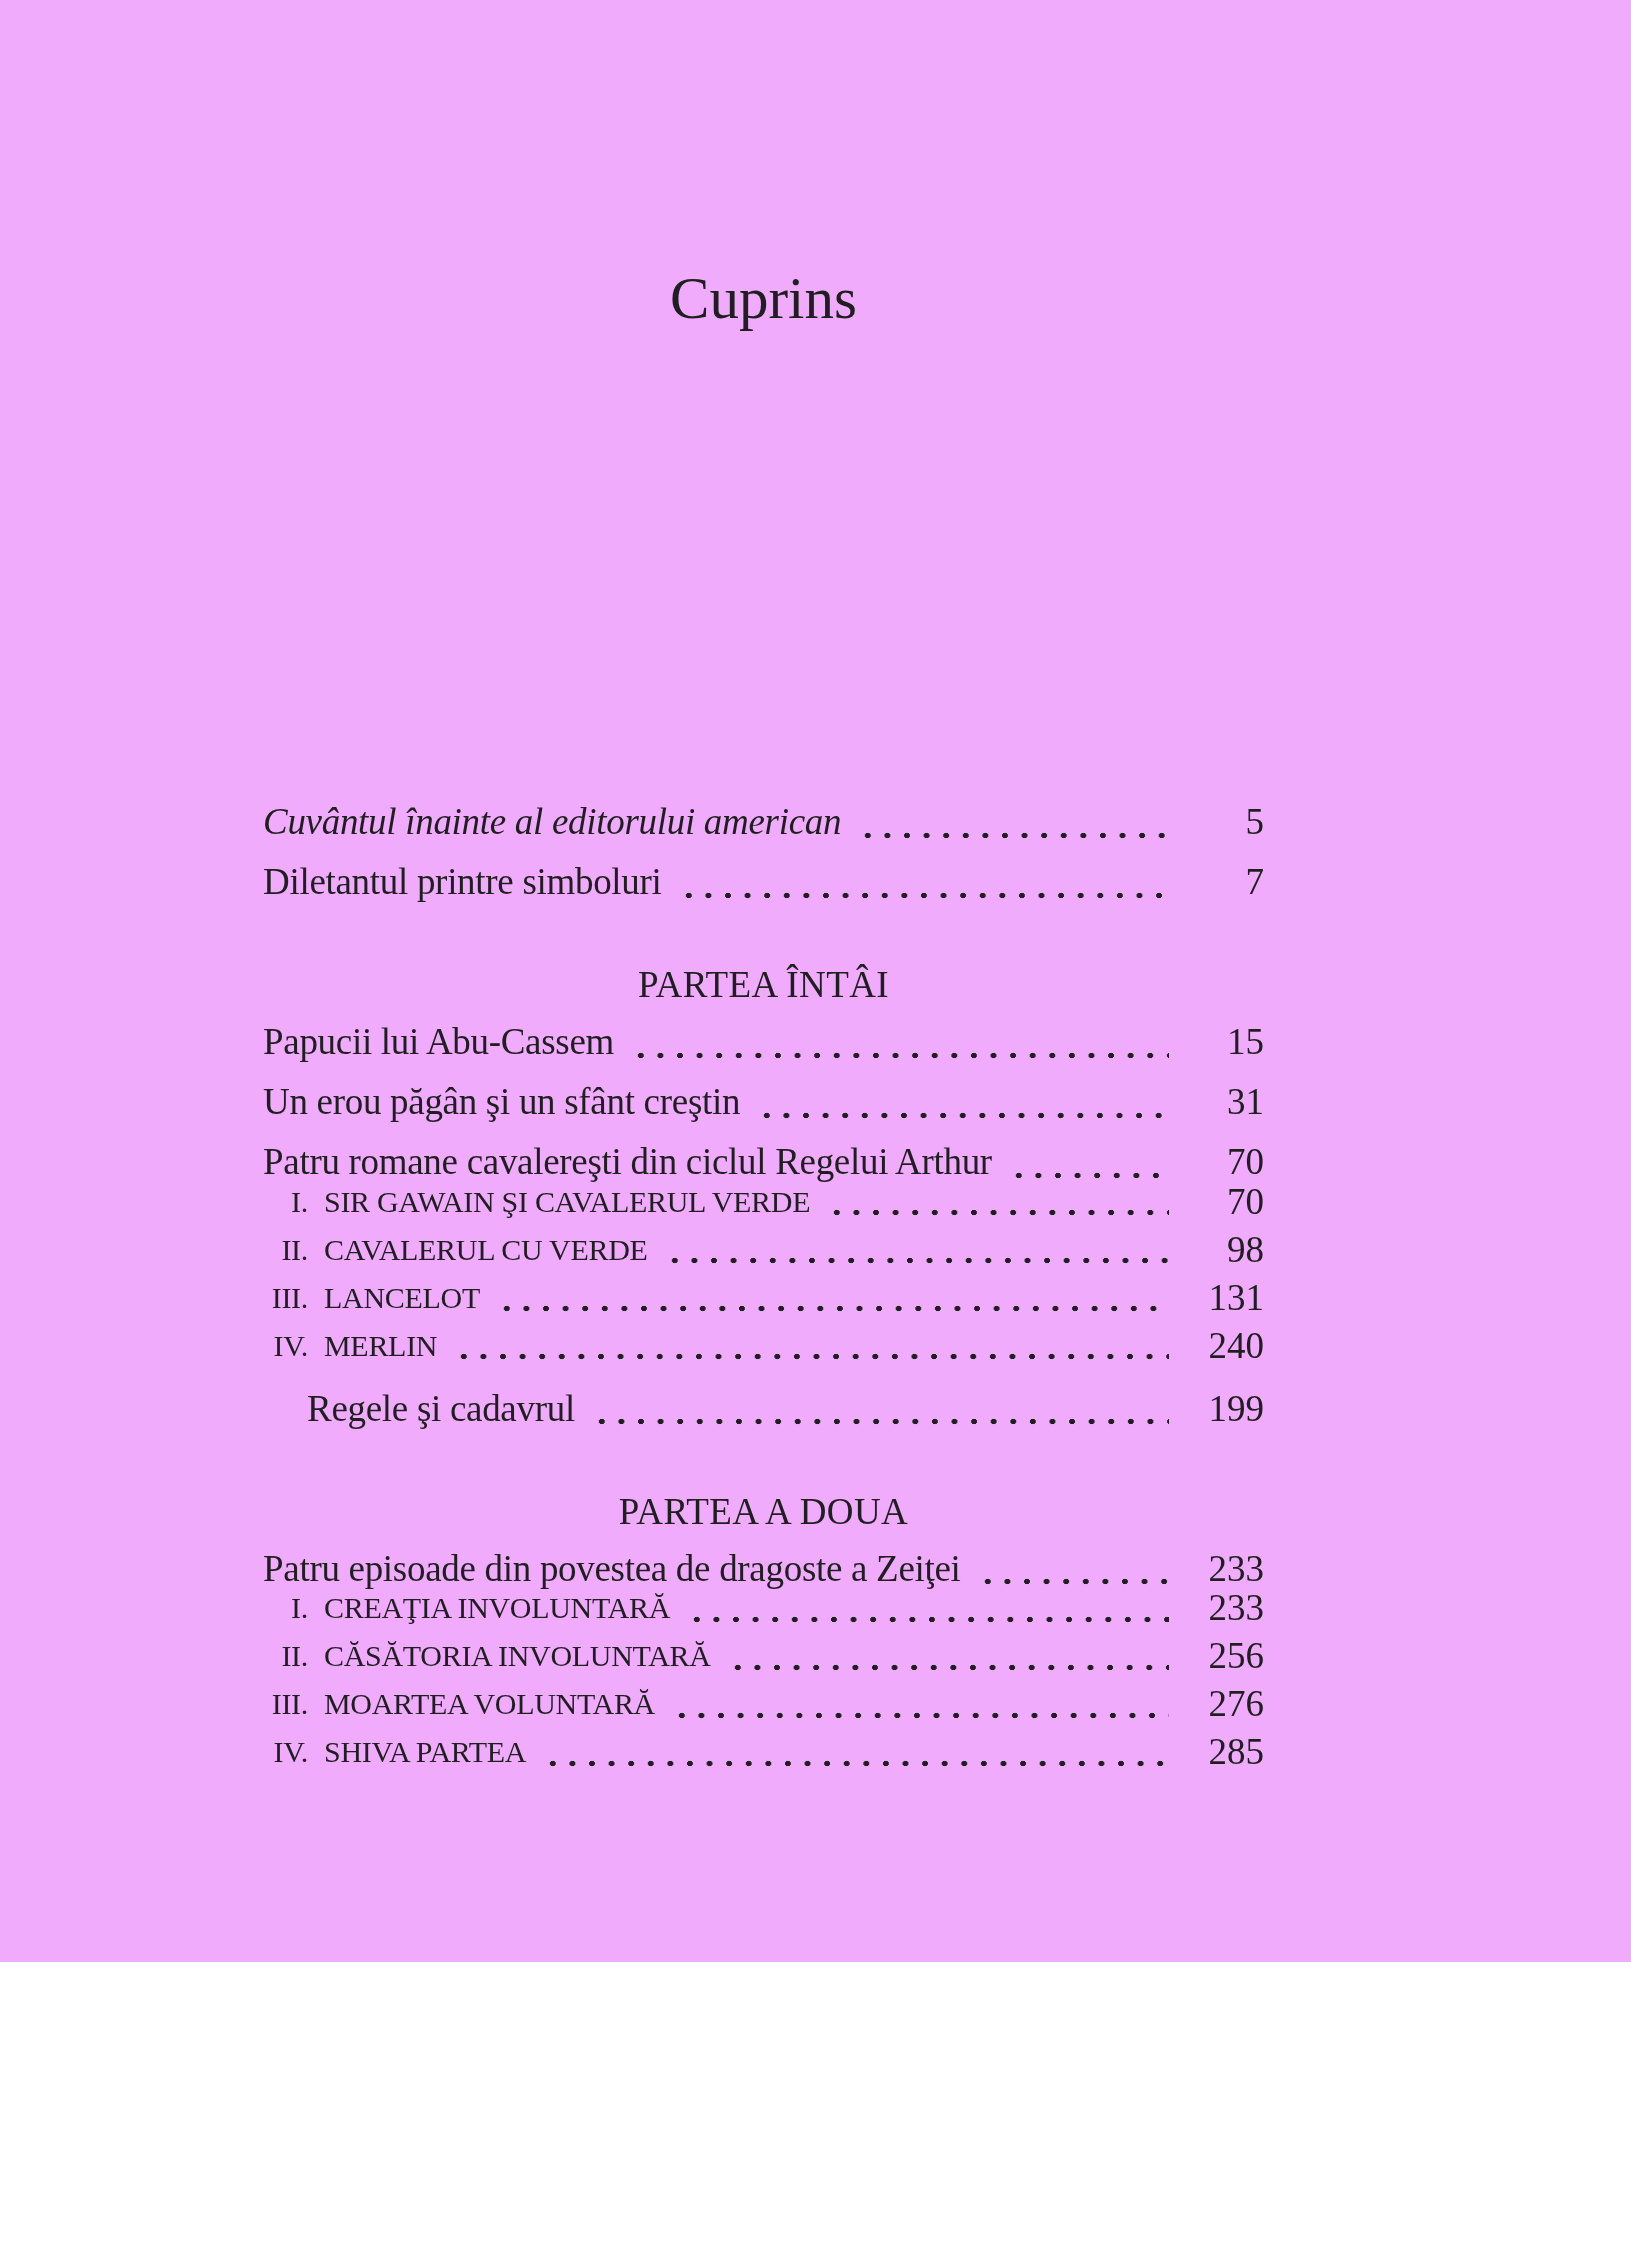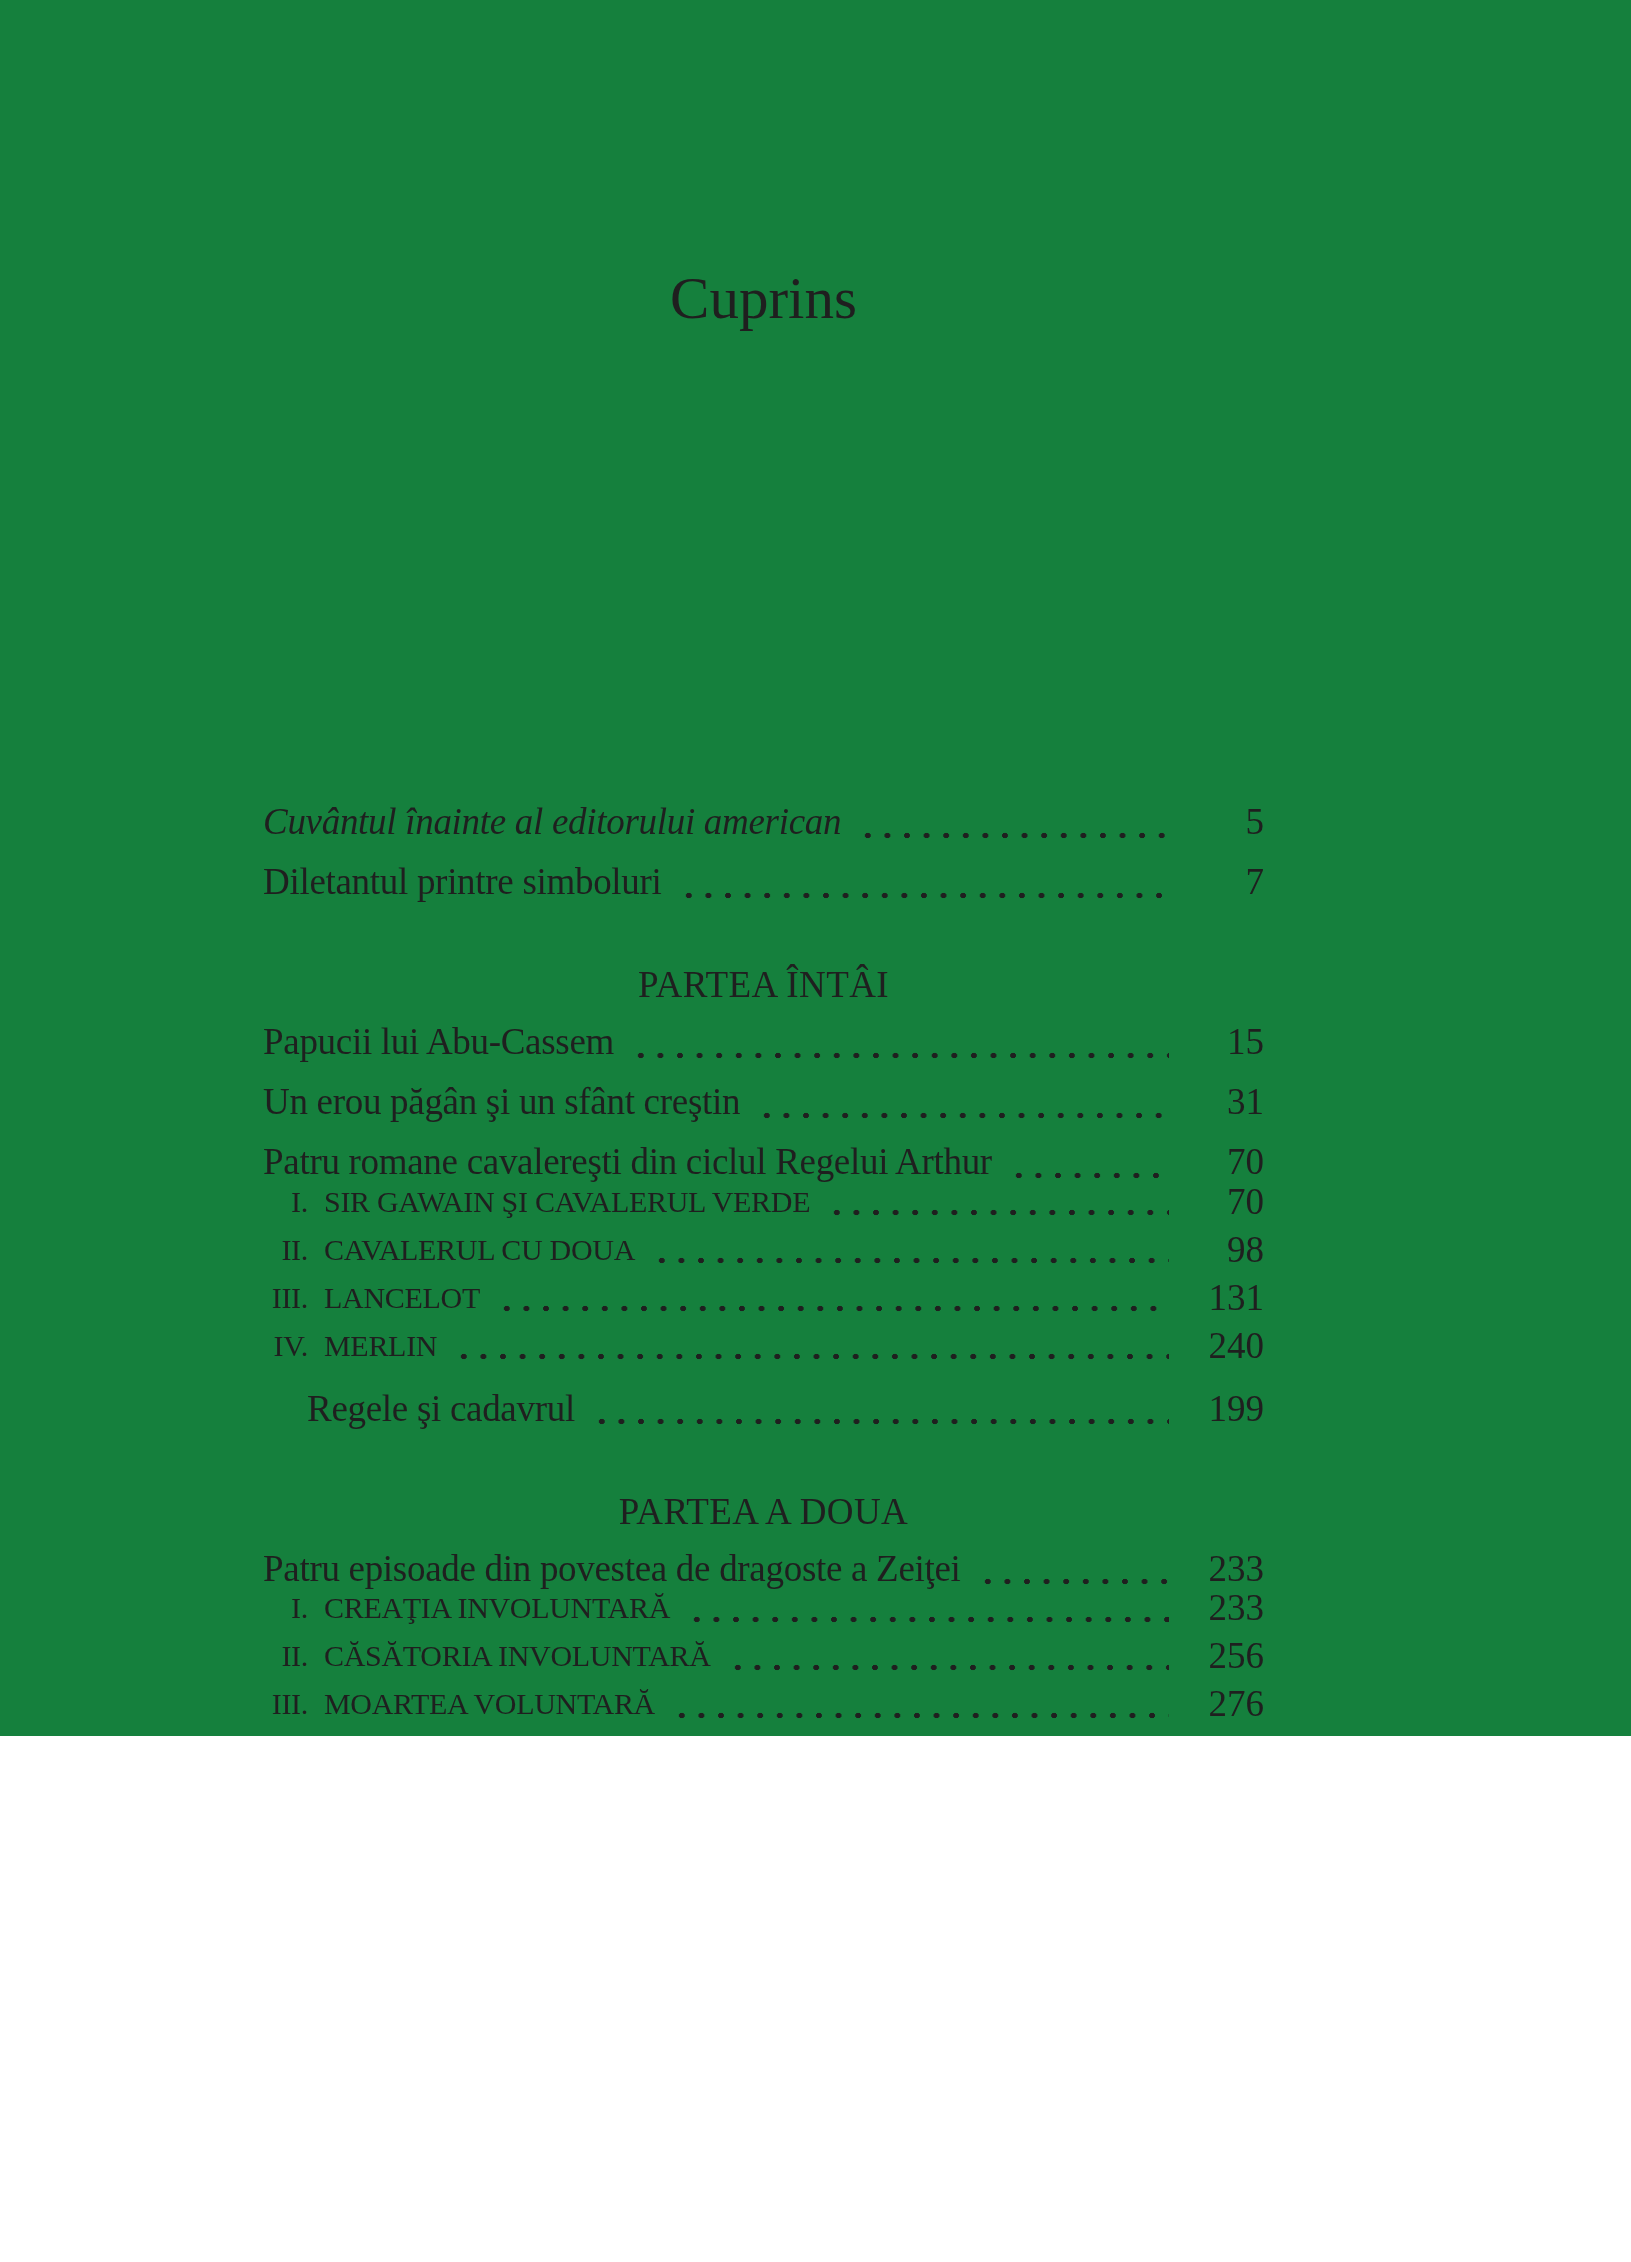--- a/index.html
+++ b/index.html
@@ -3,22 +3,22 @@
 <meta charset="utf-8">
 <style>
   html, body {
     margin: 0;
     padding: 0;
     background: #ffffff;
   }
   .page {
     position: relative;
     width: 1632px;
-    height: 1736px;
-    background: #15803d;
+    height: 1962px;
+    background: #f0abfc;
     color: #1f1f1f;
     font-family: "Liberation Serif", serif;
     overflow: hidden;
   }
   .book-title {
     position: absolute;
     top: 267px;
     left: 263px;
     width: 1001px;
     text-align: center;
@@ -134,21 +134,21 @@
     <span class="entry-page">70</span>
   </div>
       <div class="toc-row section first-section">
     <span class="entry-numeral">I.</span>
     <span class="entry-title">SIR GAWAIN ŞI CAVALERUL VERDE</span>
     <span class="leader"></span>
     <span class="entry-page">70</span>
   </div>
       <div class="toc-row section">
     <span class="entry-numeral">II.</span>
-    <span class="entry-title">CAVALERUL CU DOUA</span>
+    <span class="entry-title">CAVALERUL CU VERDE</span>
     <span class="leader"></span>
     <span class="entry-page">98</span>
   </div>
       <div class="toc-row section">
     <span class="entry-numeral">III.</span>
     <span class="entry-title">LANCELOT</span>
     <span class="leader"></span>
     <span class="entry-page">131</span>
   </div>
       <div class="toc-row section">

